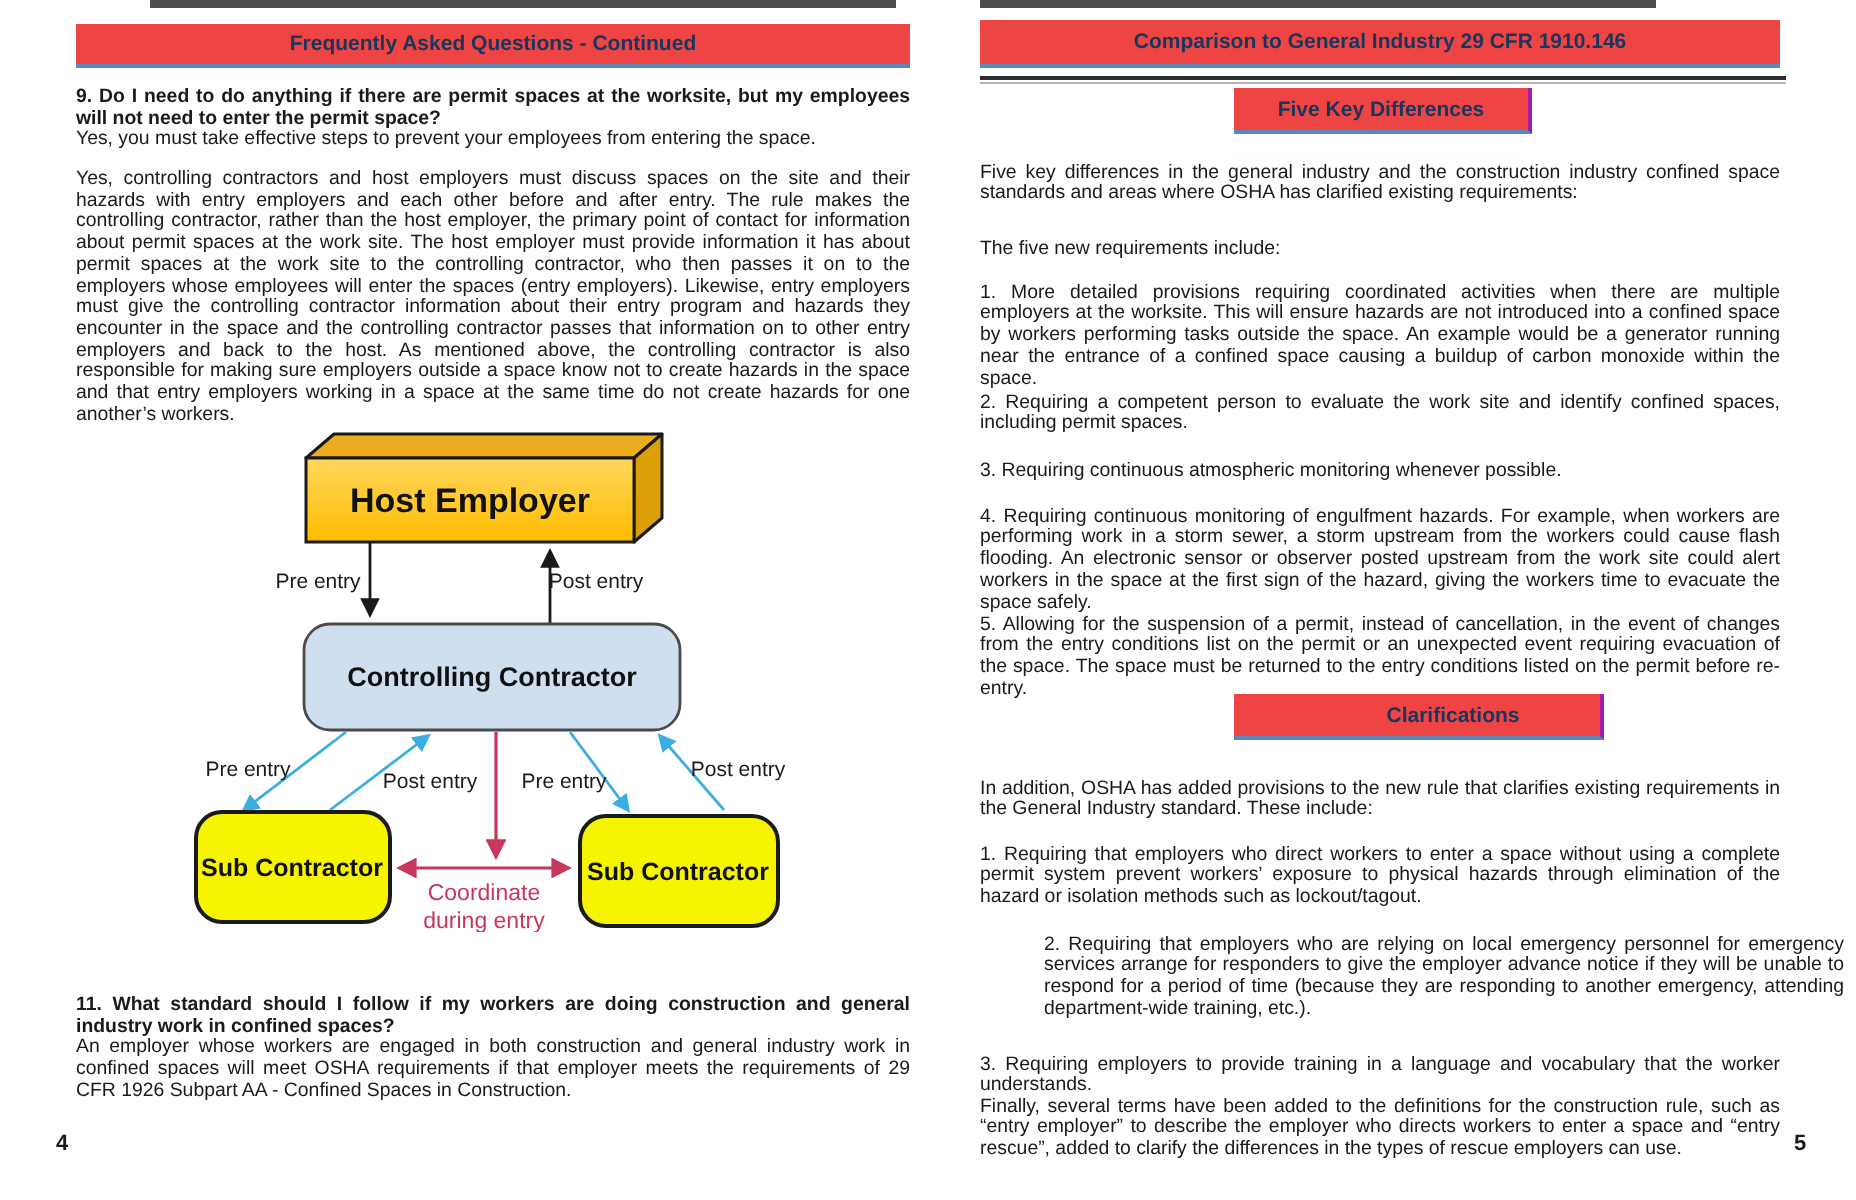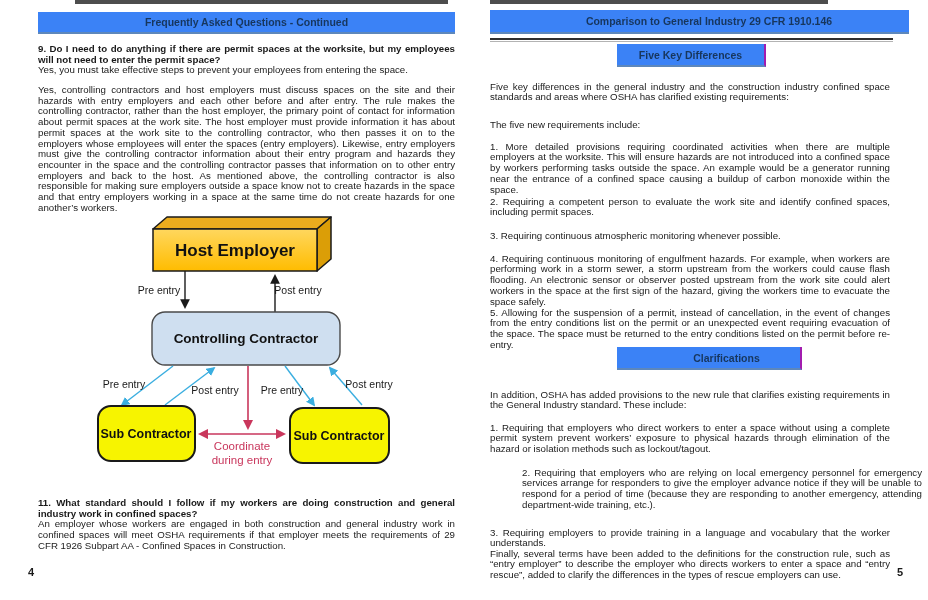--- a/index.html
+++ b/index.html
@@ -10,26 +10,26 @@
   }
   .top-strip { position:absolute; top:0; height:4px; background:#4d4d4d; }
   .strip-l { left:75px;  width:373px; }
   .strip-r { left:490px; width:338px; }
 
   .page { position:absolute; }
   .page-left  { left:38px;  top:12px; width:417px; height:570px; }
   .page-right { left:490px; top:10px; width:400px; height:575px; }
 
   .band {
-    position:absolute; background:#3b82f6; color:#17365D; font-weight:bold;
+    position:absolute; background:#ef4444; color:#17365D; font-weight:bold;
     display:flex; align-items:center; justify-content:center;
     border-bottom:2px solid #5d87bb;
   }
   .band-header-l { left:0; top:0; width:417px; height:20px; font-size:10.5px; }
-  .band-header-r { left:0; top:0; width:400px; height:22px; font-size:10.5px;padding-left:19px; }
+  .band-header-r { left:0; top:0; width:400px; height:22px; font-size:10.5px; }
   .band-section  { width:147px; height:21px; font-size:10.5px; left:127px; border-right:2px solid #a21caf; }
   .band-s1 { top:34px; }
   .band-s2 { top:337px;padding-left:36px; }
 
   .rule-dark  { position:absolute; left:0; top:28px; width:403px; height:2px; background:#2e2e2e; }
   .rule-light { position:absolute; left:0; top:31px; width:403px; height:1px; background:#b3b3b3; }
 
   .blk { position:absolute; left:0; width:100%; text-align:justify;
          font-size:9.7px; line-height:10.7px; }
   .q   { font-weight:bold; }

